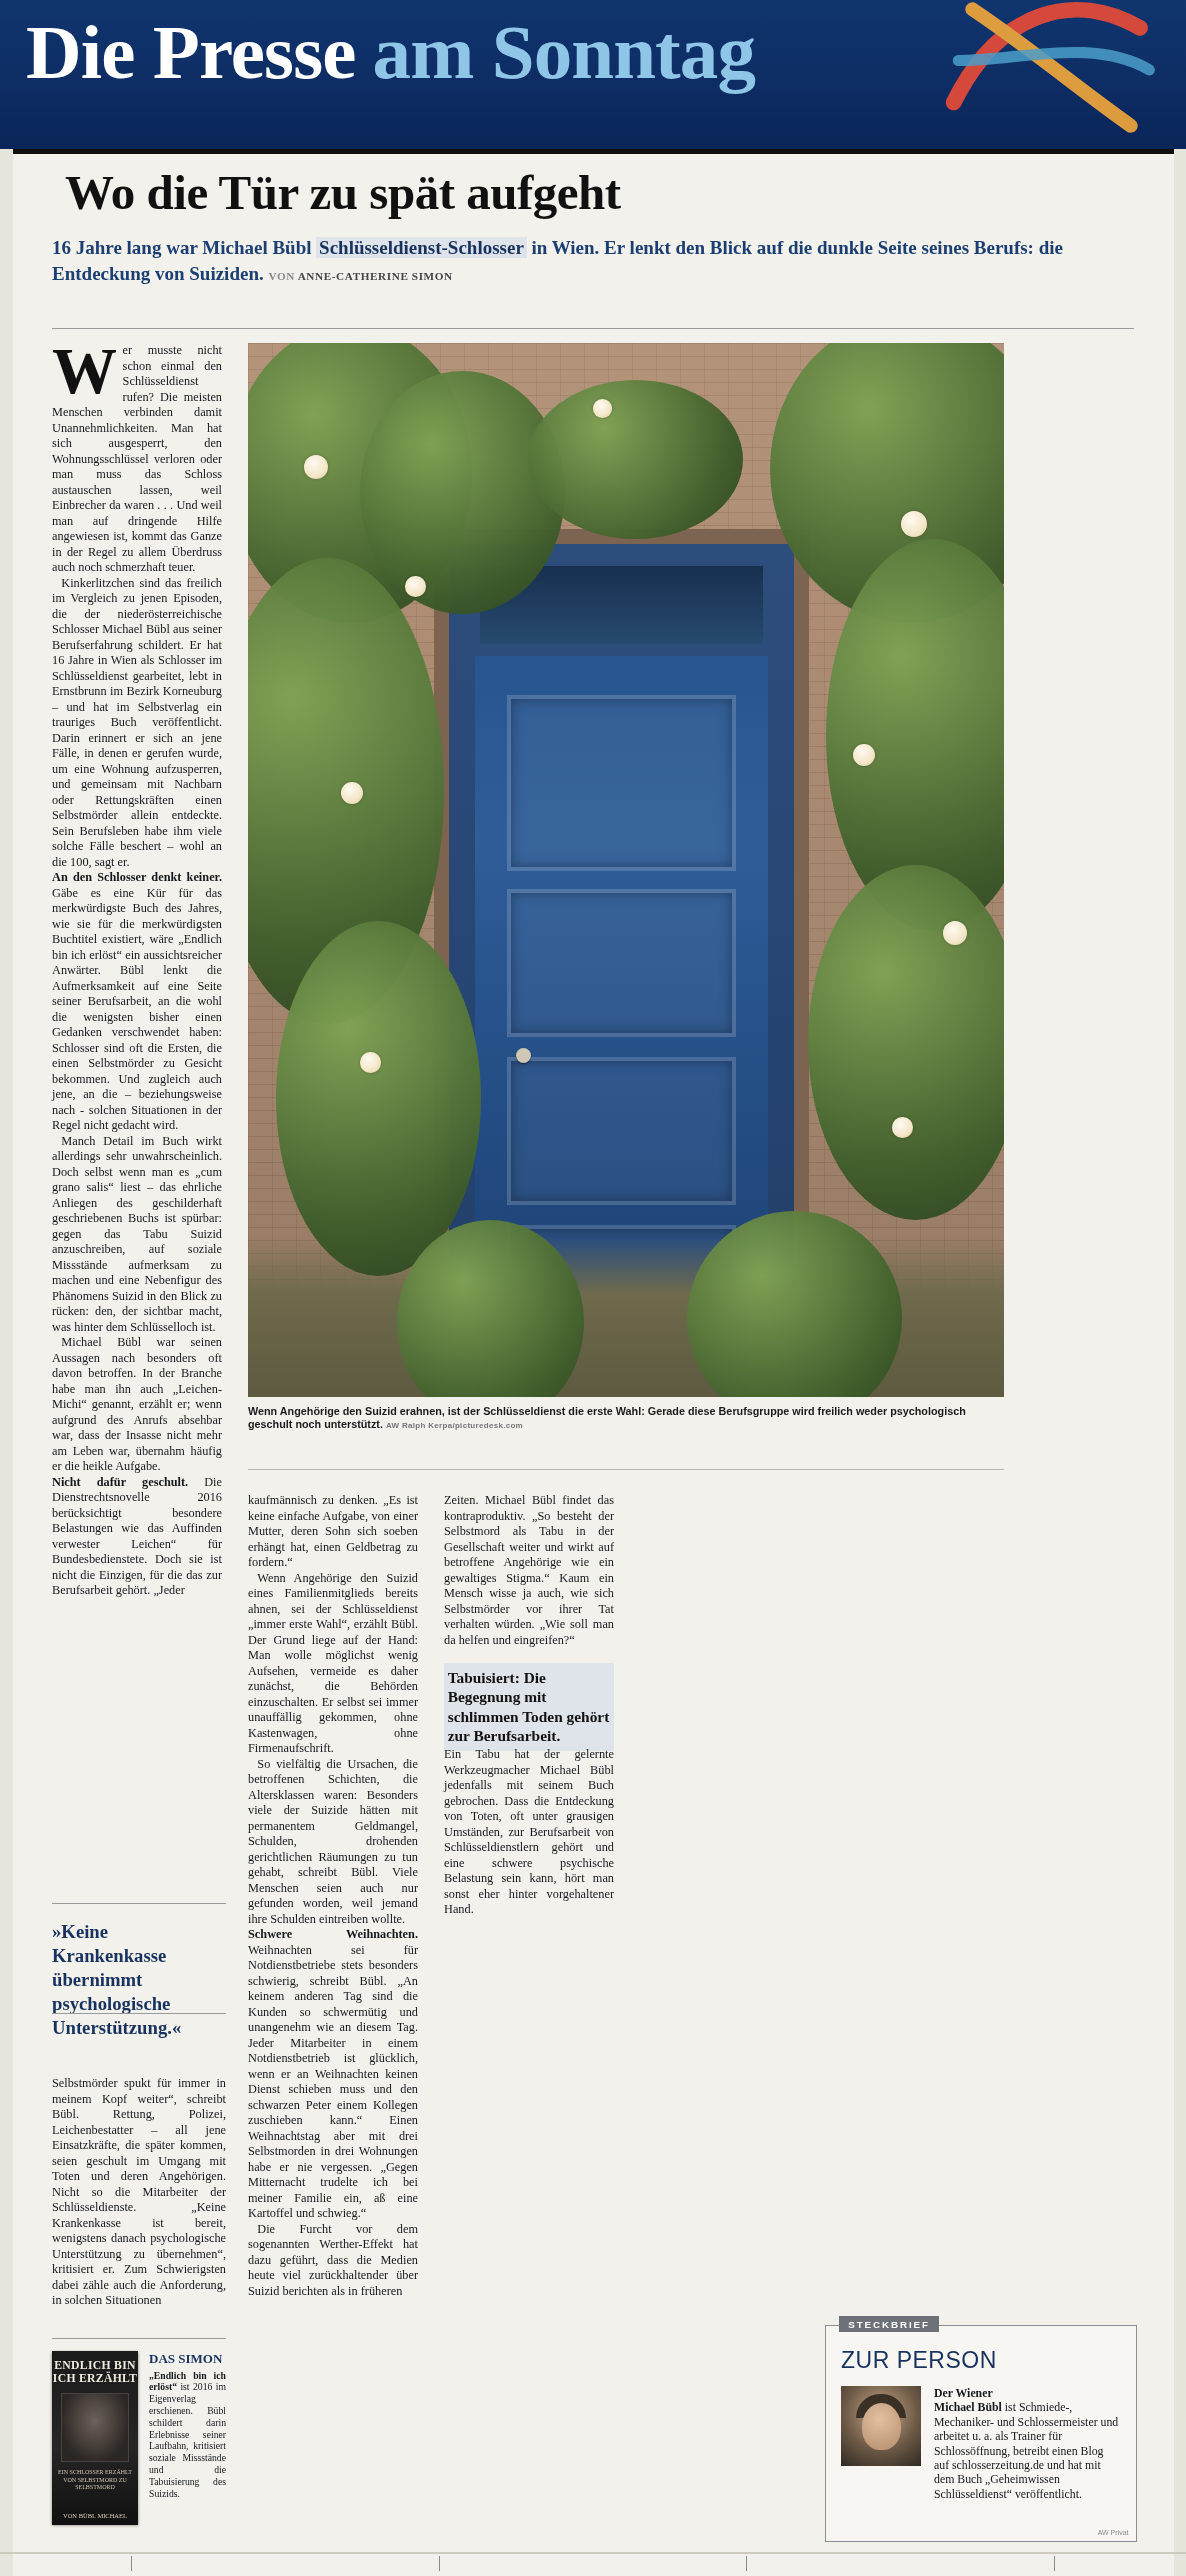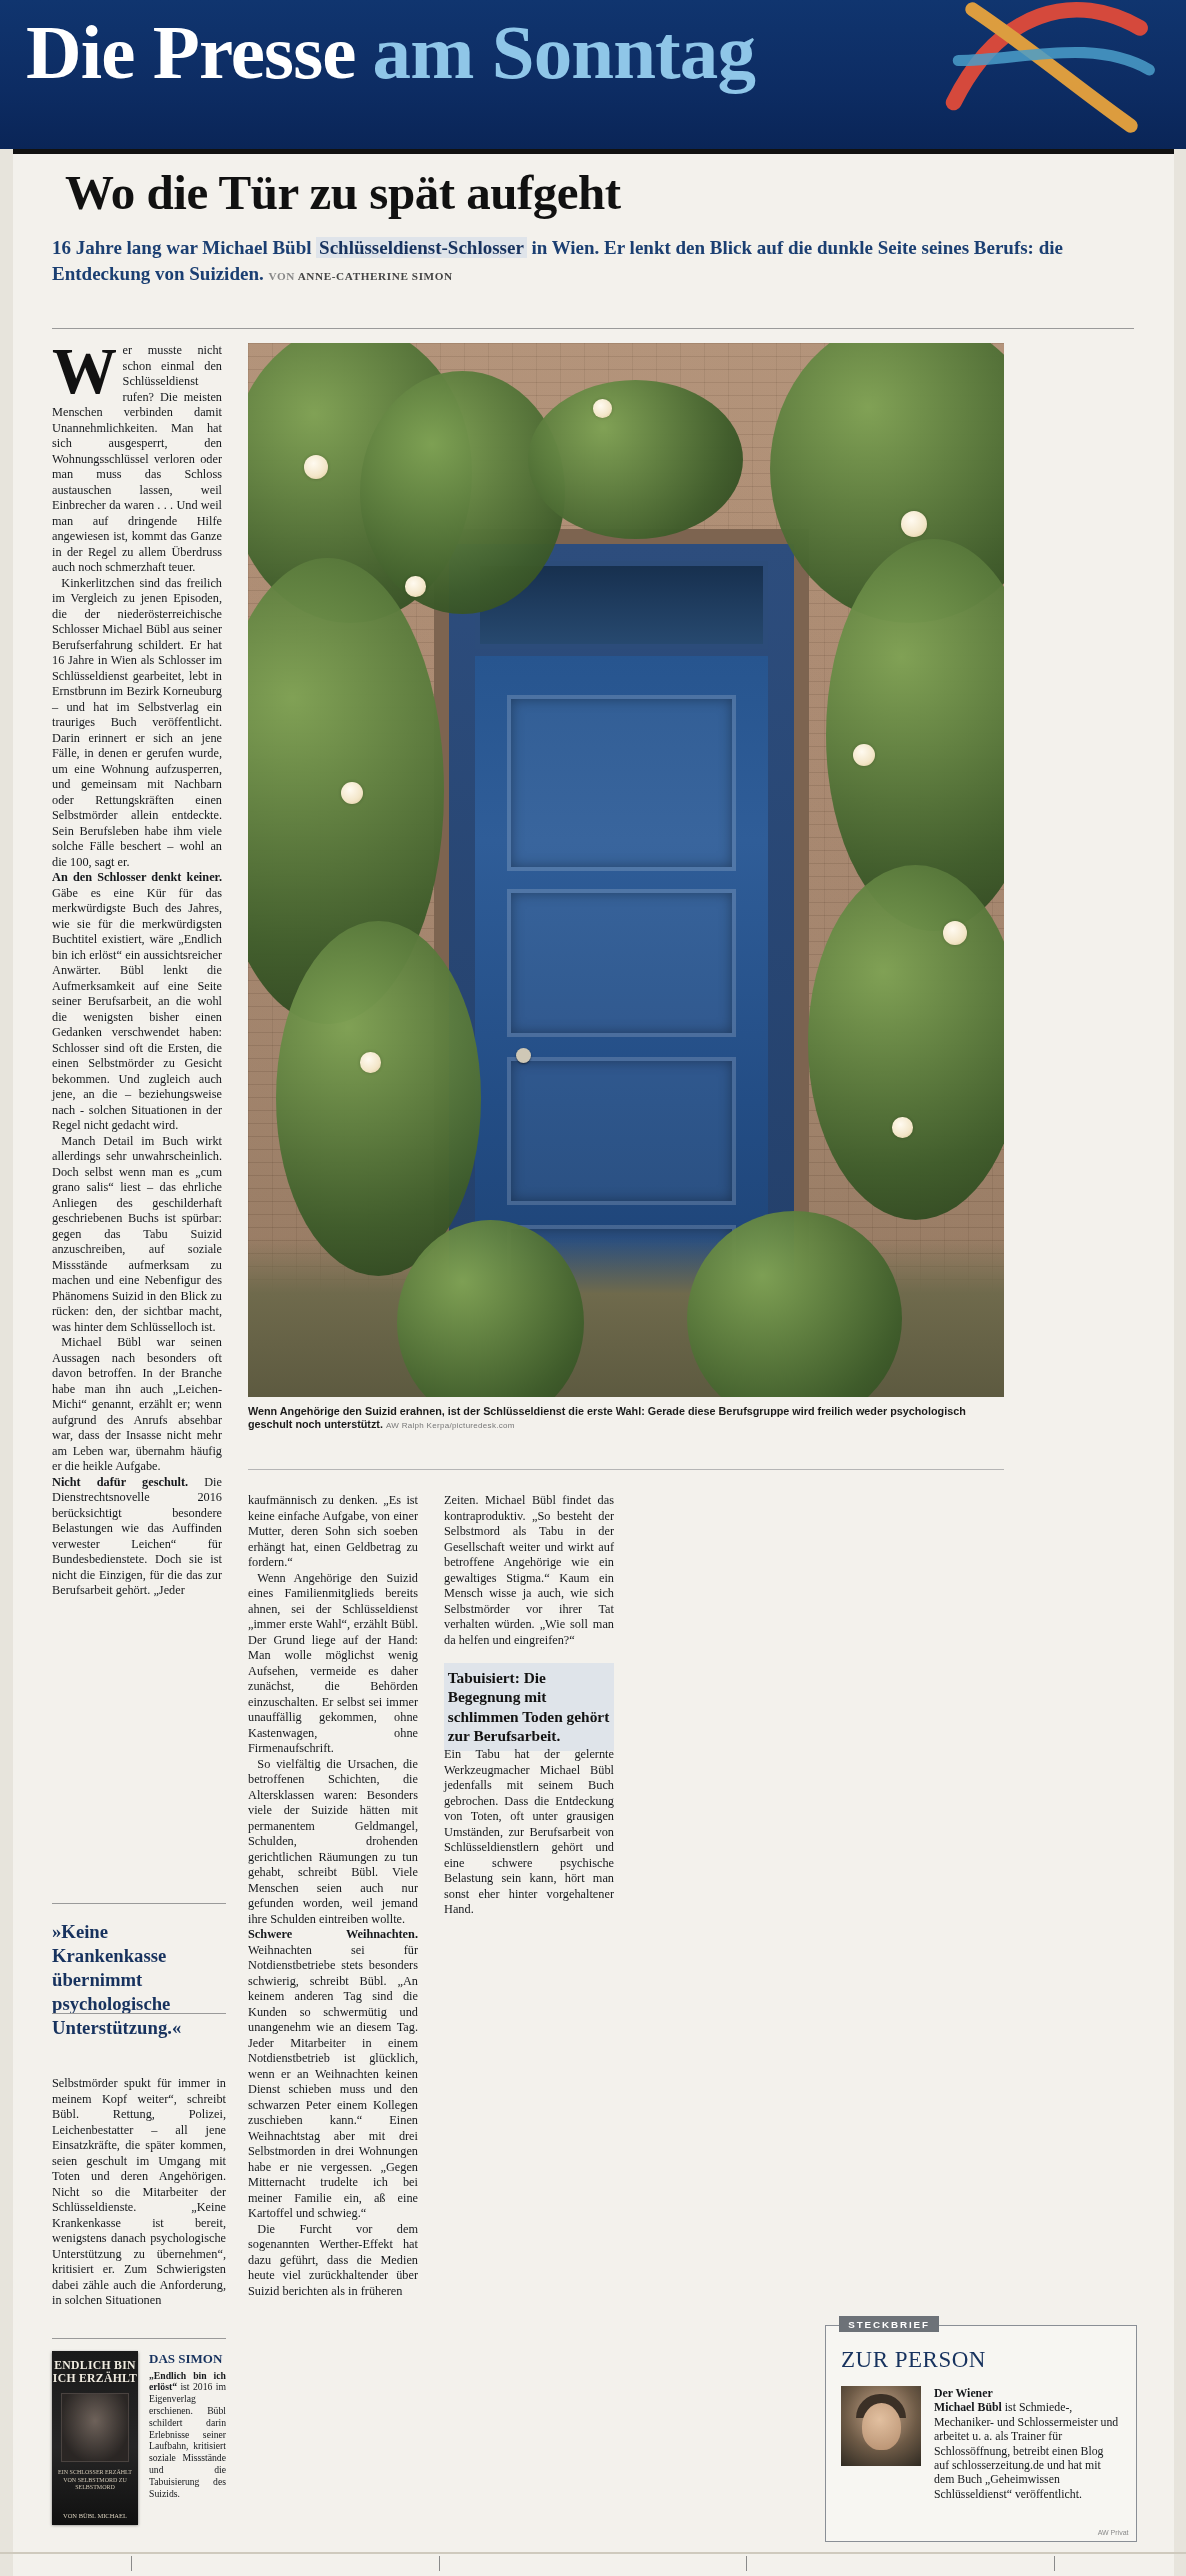--- a/index.html
+++ b/index.html
@@ -151,21 +151,21 @@
     position: absolute;
     left: 248px; top: 1405px;
     width: 756px;
     font-family: "Liberation Sans", sans-serif;
     font-size: 10.8px;
     line-height: 13.4px;
     font-weight: bold;
     color: #1b1b1b;
   }
   .photo-credit {
-    font-weight: normal;
+    font-weight: bold;
     font-size: 8px;
     color: #777;
     letter-spacing: 0.3px;
   }
   .cap-rule {
     position: absolute;
     left: 248px; top: 1469px;
     width: 756px; height: 0.9px;
     background: #b5b5b5;
   }
@@ -311,21 +311,21 @@
   }
   .sb-tab {
     position:absolute; left:13px; top:-10.3px;
     background:#6d7278; color:#fff;
     font-family:"Liberation Sans", sans-serif;
     font-size:9.8px; font-weight:bold; letter-spacing:1.9px;
     padding:2.8px 9.3px;
   }
   .sb-title {
     position:absolute; left:15px; top:20.5px;
-    font-family:Liberation Serif, serif;
+    font-family:Liberation Sans, sans-serif;
     font-size:23px; color:#17325e; letter-spacing:0.5px;
   }
   .sb-photo {
     position:absolute; left:15px; top:60px; width:80px; height:80px;
     background: radial-gradient(circle at 50% 35%, #caa98c 0%, #6d5a46 55%, #2f2a22 100%);
     overflow:hidden;
   }
   .sb-photo .face {
     position:absolute; left:20.5px; top:17px; width:39px; height:47px;
     border-radius:50% 50% 45% 45%;

